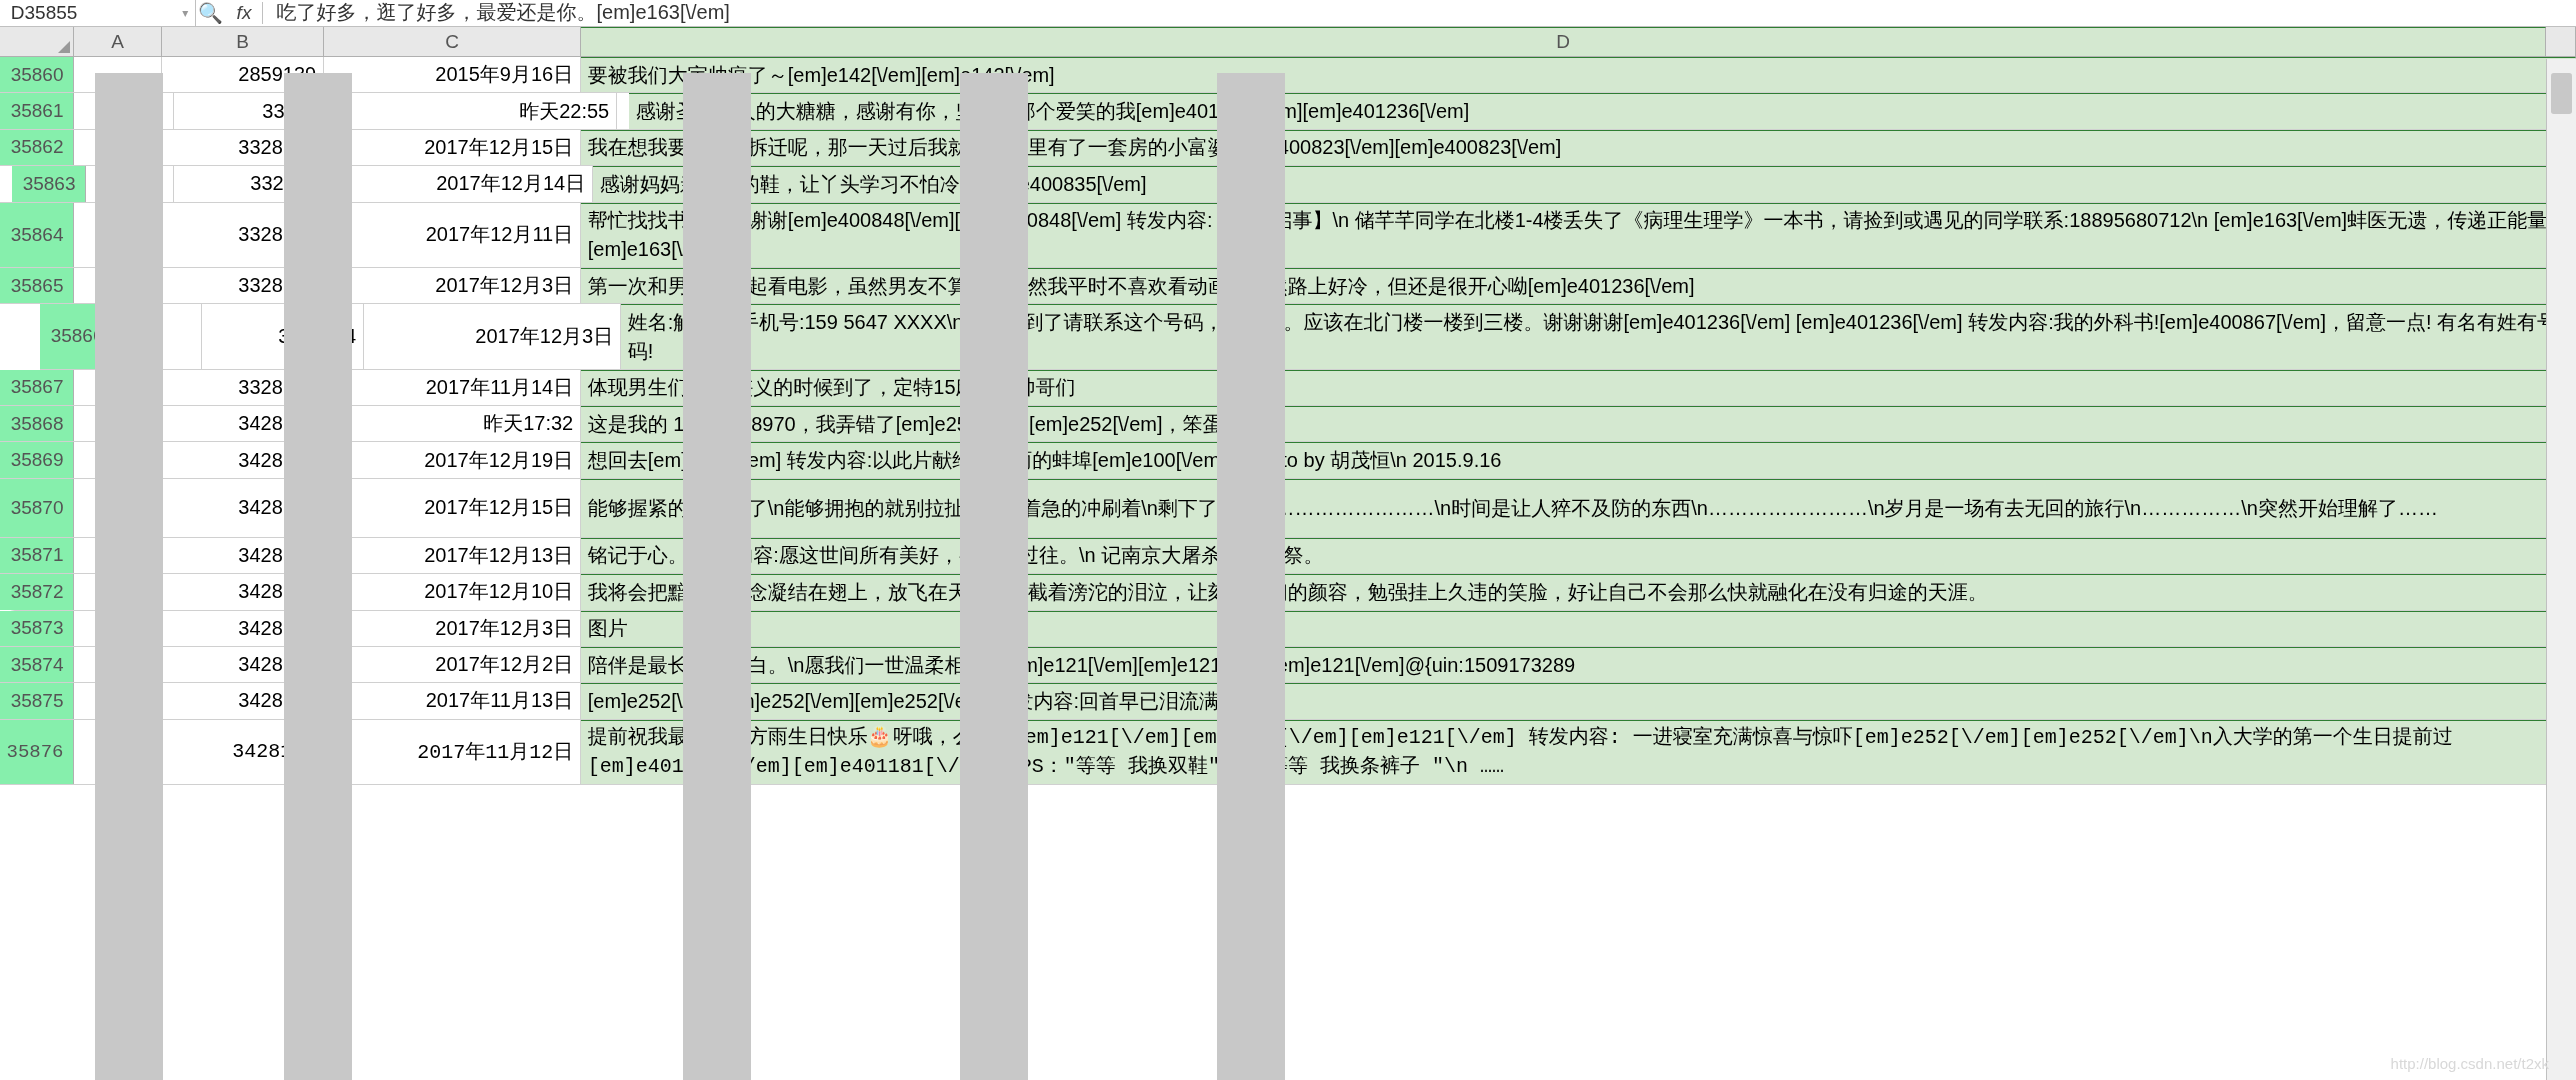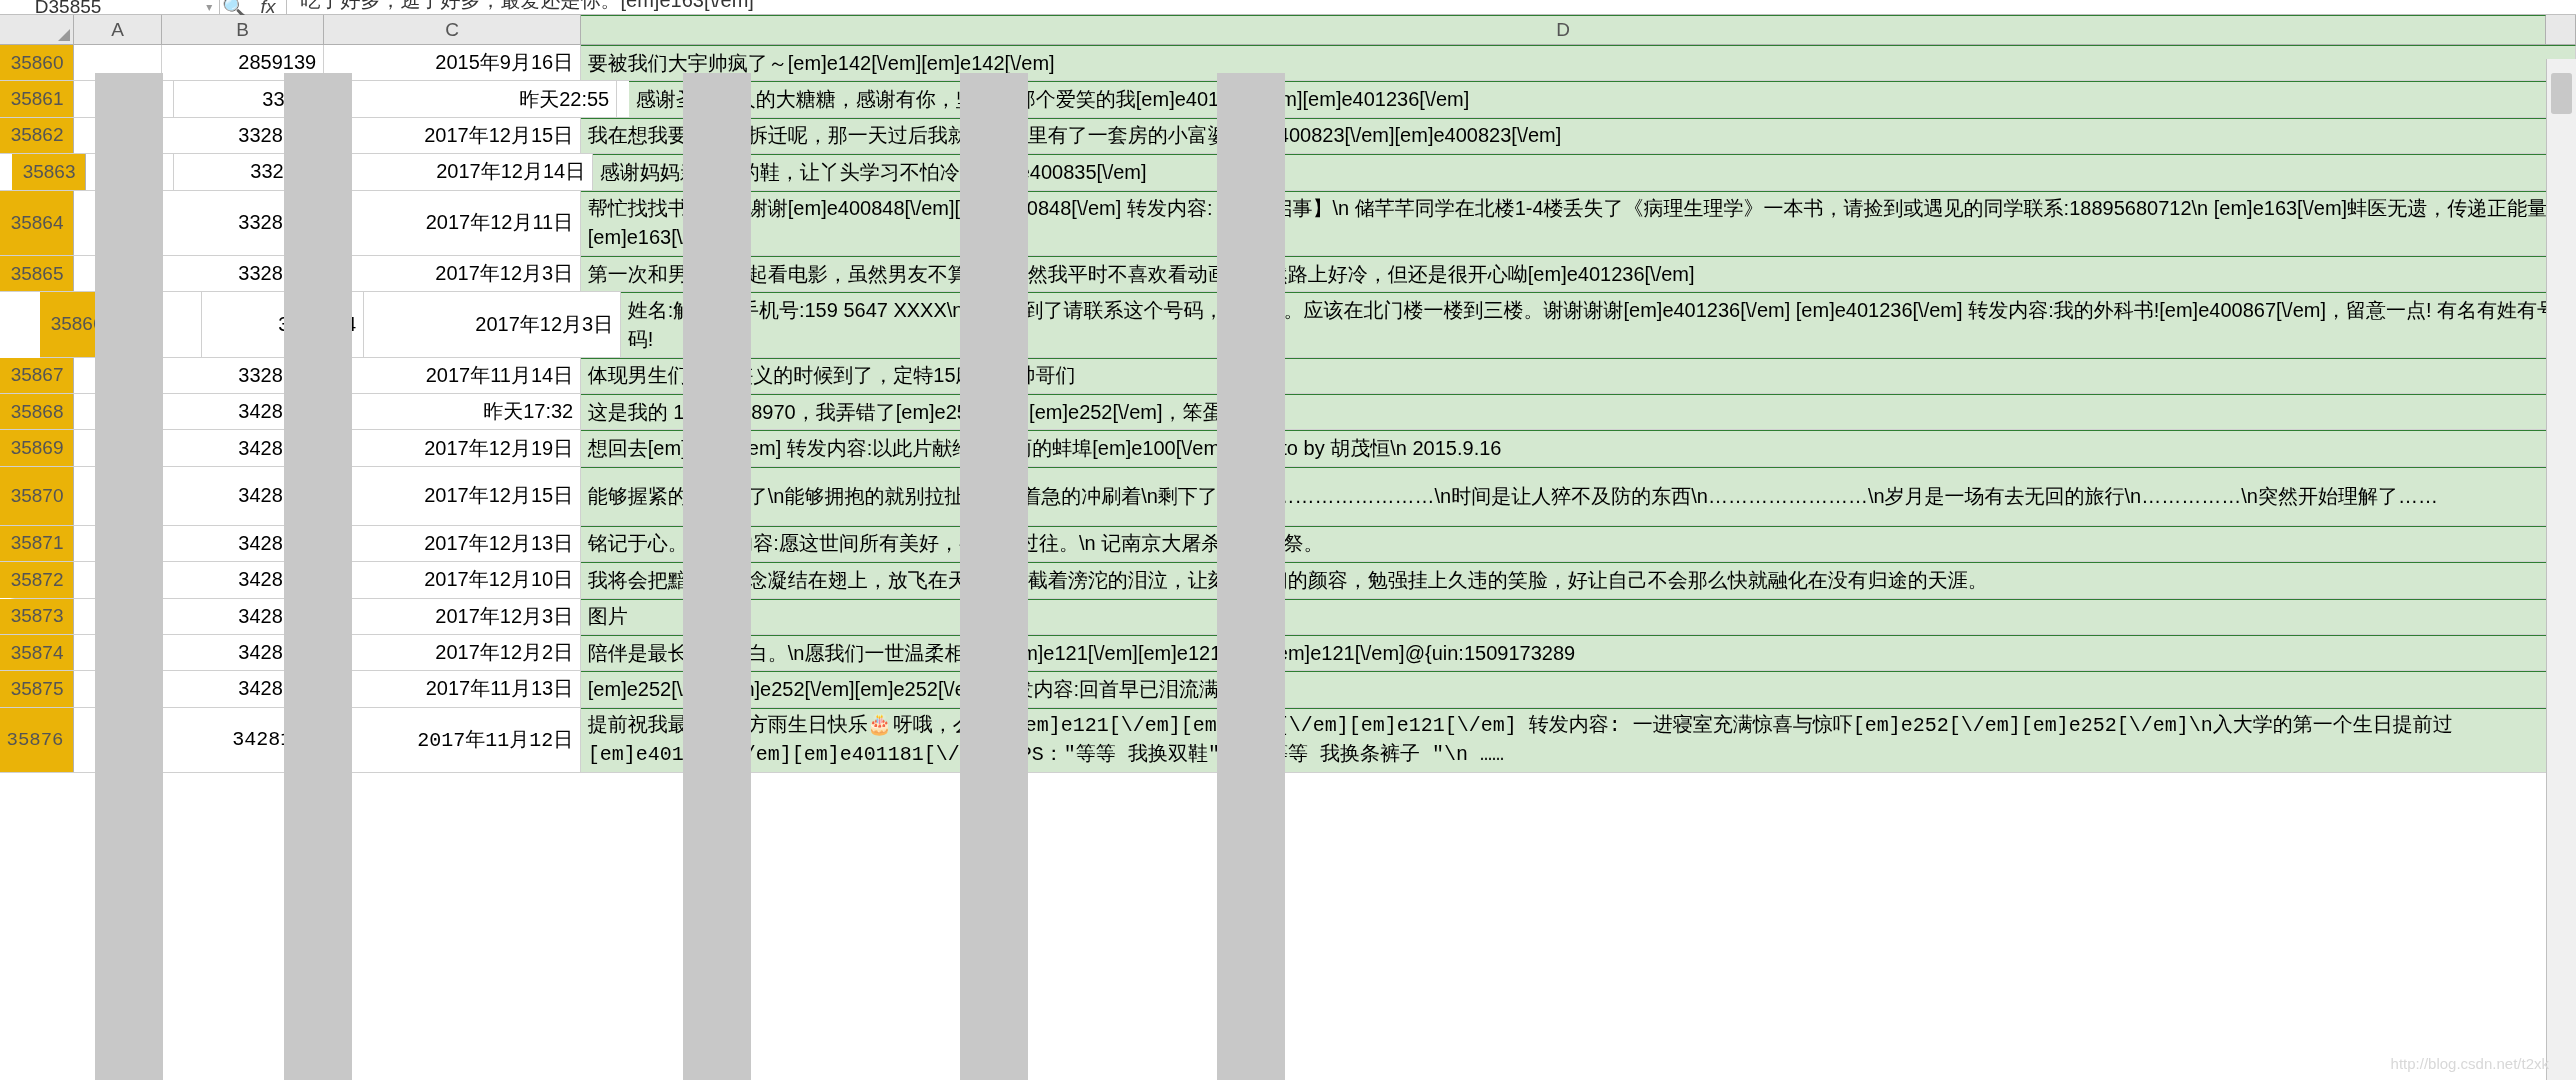--- a/index.html
+++ b/index.html
@@ -1,35 +1,35 @@
 <!DOCTYPE html>
 <html style="font-size:10.8px"><head>
 <meta charset="utf-8">
 <style>
 * { box-sizing: border-box; margin: 0; padding: 0; }
 body { font-family: "Microsoft YaHei", "SimSun", Arial, sans-serif; font-size: 19px; background: #fff; overflow: hidden; position: relative; width: 2576px; height: 1081px; }
-.formula-bar { height: 15px; display: flex; align-items: center; border-bottom: 0.7px solid #c0c0c0; background: #fff; padding-left: 24px; }
+.formula-bar { height: 27px; display: flex; align-items: center; border-bottom: 0.7px solid #c0c0c0; background: #fff; }
 .name-box { width: 196px; height: 100%; border-right: 0.7px solid #c0c0c0; display: flex; align-items: center; padding-left: 10.8px; color: #333; font-size: 19px; position: relative; }
 .name-box-dd { position: absolute; right: 6.8px; font-size: 12px; color: #999; }
 .zoom-icon { width: 30px; display: flex; align-items: center; justify-content: center; color: #666; font-size: 20px; }
 .fx-label { width: 37px; display: flex; align-items: center; justify-content: center; font-style: italic; color: #444; font-size: 19px; border-right: 0.7px solid #c0c0c0; }
 .formula-input { flex: 1; padding-left: 13.5px; color: #333; font-size: 20px; height: 100%; display: flex; align-items: flex-end; }
 .column-headers { height: 30px; display: flex; background: #e8e8e8; border-bottom: 0.7px solid #b0b0b0; }
 .corner { width: 74px; border-right: 0.7px solid #b0b0b0; background: #e8e8e8; position: relative; }
 .corner::after { content: ""; position: absolute; right: 2.7px; bottom: 2.7px; width: 0; height: 0; border-left: 12px solid transparent; border-bottom: 12px solid #999; }
 .col-h { border-right: 0.7px solid #b0b0b0; display: flex; align-items: center; justify-content: center; color: #555; font-size: 19px; background: #e8e8e8; }
 .col-a { width: 88px; }
 .col-b { width: 162px; }
 .col-c { width: 257px; }
 .col-d { flex: 1; background: #d4e8d0; border-top: 1.4px solid #2e7d32; }
 .col-scroll { width: 30px; }
 .grid { display: flex; flex-direction: column; }
 .row { display: flex; border-bottom: 0.7px solid #d0d0d0; min-height: 30px; }
 .row.tall { min-height: 59px; }
-.row-h { width: 74px; border-right: 0.7px solid #b0b0b0; background: #eab308; display: flex; align-items: center; justify-content: flex-end; padding-right: 9.5px; color: #555; font-size: 19px; }
+.row-h { width: 74px; border-right: 0.7px solid #b0b0b0; background: #86efac; display: flex; align-items: center; justify-content: flex-end; padding-right: 9.5px; color: #555; font-size: 19px; }
 .cell { border-right: 0.7px solid #d0d0d0; display: flex; align-items: center; padding: 2.7px 6.8px; color: #000; font-size: 20px; overflow: hidden; }
 .cell.col-a { justify-content: flex-end; }
 .cell.col-b { justify-content: flex-end; }
 .cell.col-c { justify-content: flex-end; }
 .cell.col-d { flex: 1; justify-content: flex-start; line-height: 1.45; white-space: normal; }
 .scrollbar { position: absolute; right: 0; top: 59px; bottom: 0; width: 30px; background: #f0f0f0; border-left: 0.7px solid #c0c0c0; }
 .scroll-thumb { position: absolute; top: 13.5px; left: 4px; right: 4px; height: 41px; background: #c8c8c8; border-radius: 2.7px; }
 .overlay-bar { position: absolute; top: 73px; bottom: 0; width: 68px; background: #c8c8c8; z-index: 5; }
 .ov1 { left: 95px; }
 .ov2 { left: 284px; }

